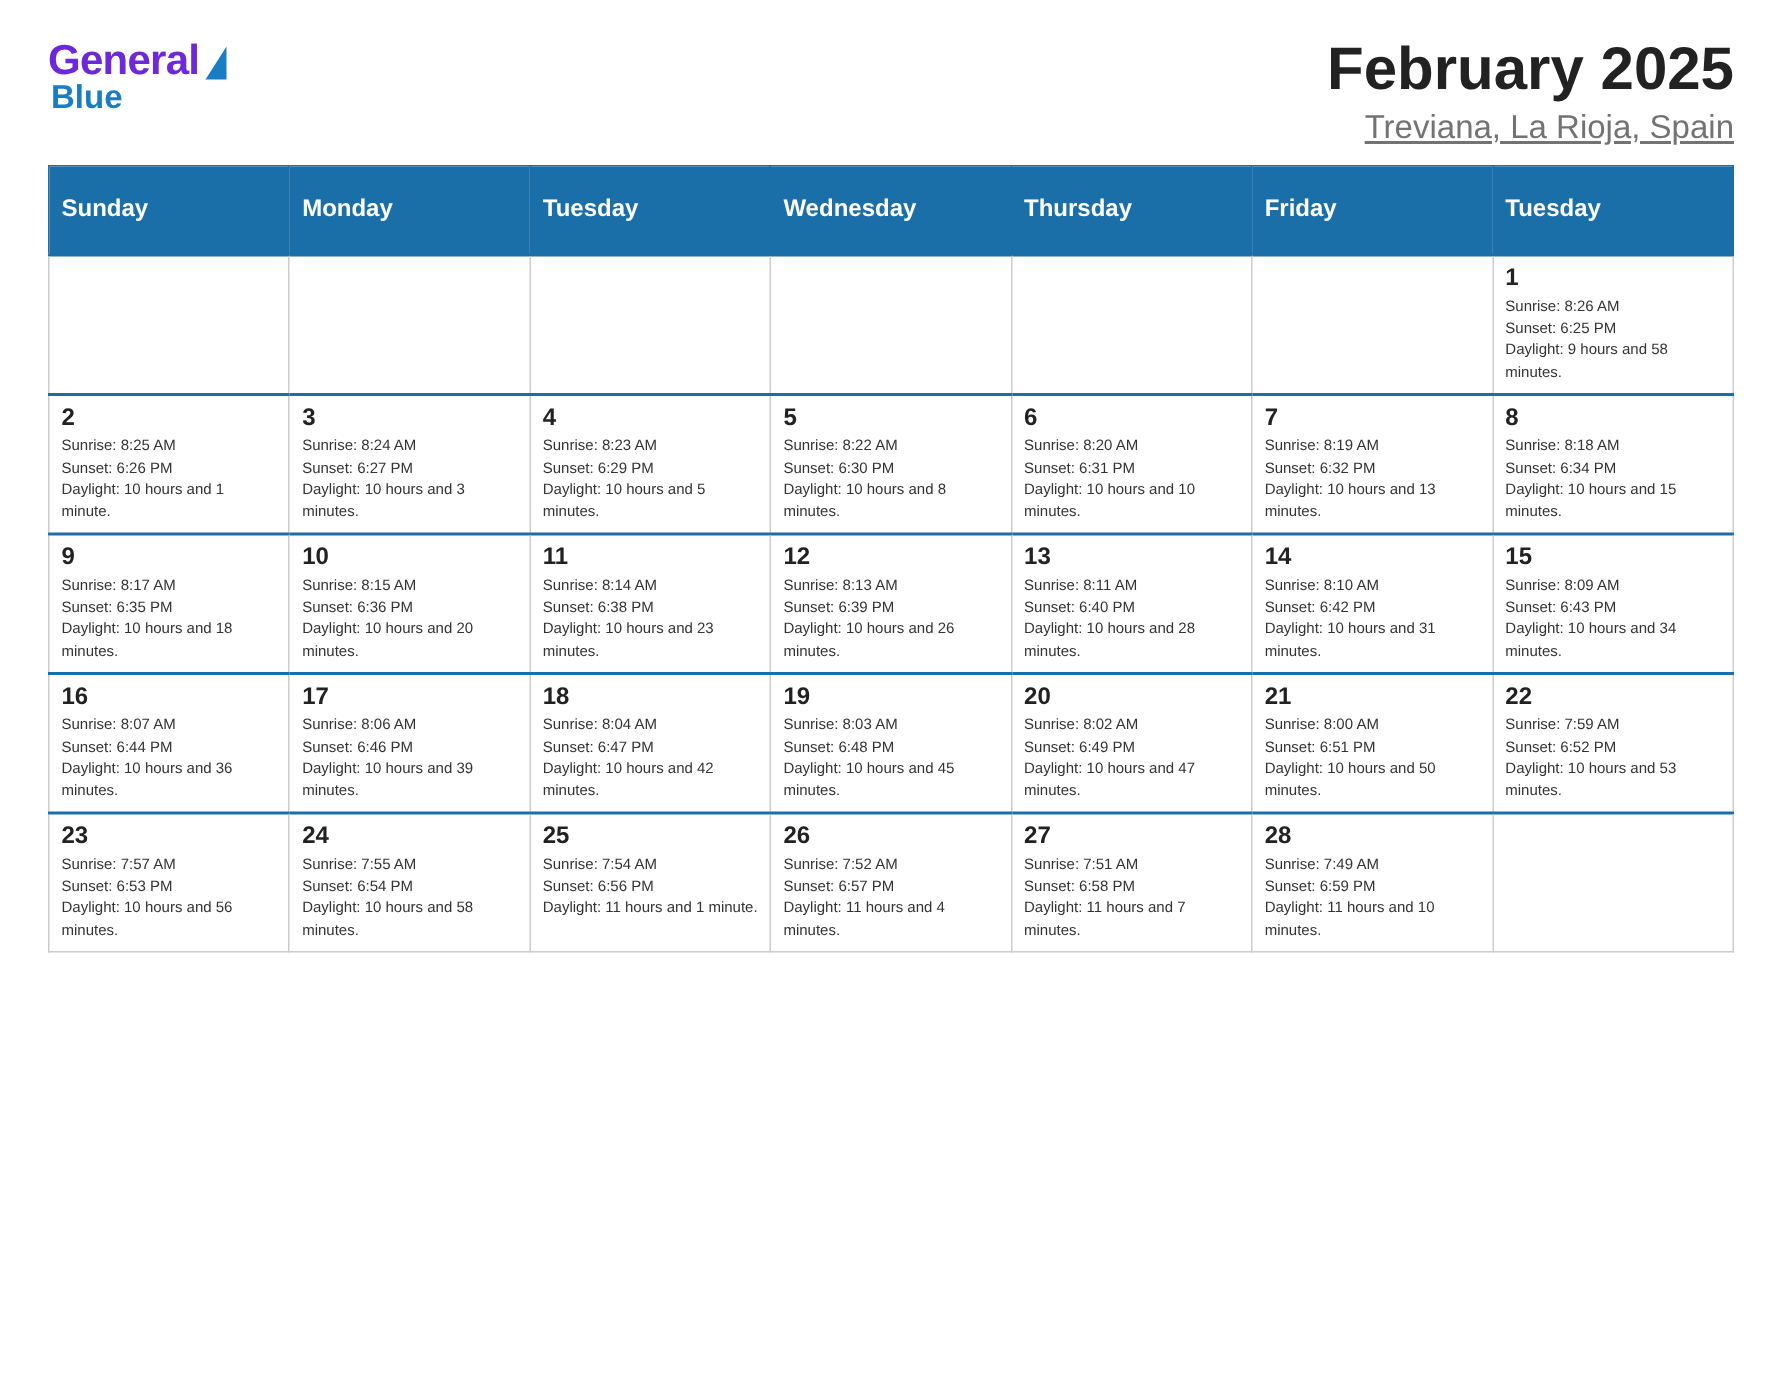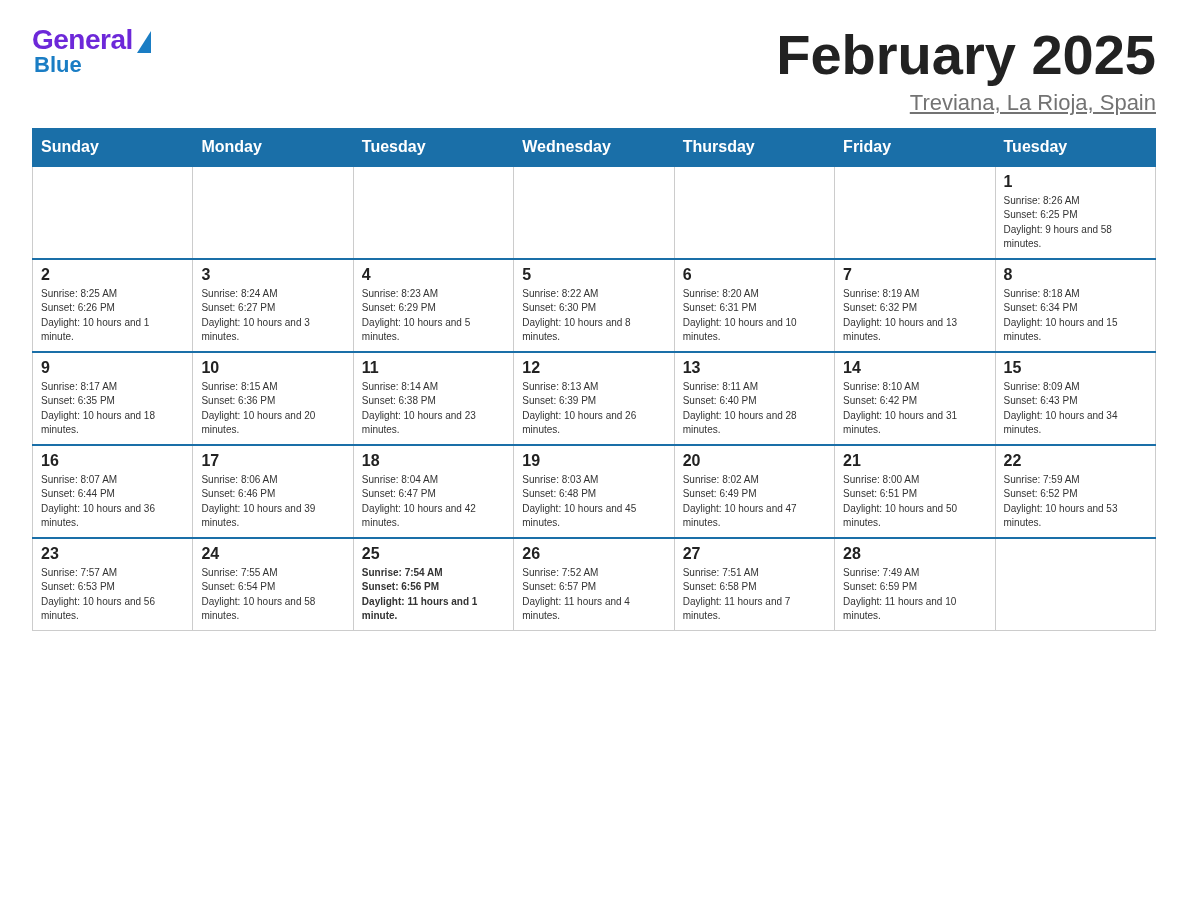--- a/index.html
+++ b/index.html
@@ -43,42 +43,42 @@
       font-size: 22px;
       font-weight: bold;
       color: #1a7dc4;
       margin-top: -4px;
       margin-left: 2px;
     }
     .title-block {
       text-align: right;
     }
     .month-title {
-      font-size: 56px;
+      font-size: 40px;
       font-weight: bold;
       color: #222;
       line-height: 1.1;
     }
     .location {
       font-size: 22px;
       color: #737373;
       margin-top: 4px;
       text-decoration: underline;
     }
     .calendar {
       width: 100%;
       border-collapse: collapse;
       margin-top: 8px;
     }
     .calendar th {
       background: #1a6fa8;
       color: #fff;
       font-size: 16px;
       font-weight: bold;
-      padding: 9px 8px;
+      padding: 20px 8px;
       text-align: left;
       border: 1px solid #1a6fa8;
     }
     .calendar td {
       vertical-align: top;
       border: 1px solid #ccc;
       padding: 6px 8px;
       width: calc(100% / 7);
       min-height: 110px;
       font-size: 13px;
@@ -290,21 +290,21 @@
 Daylight: 10 hours and 56 minutes.</div>
         </td>
         <td>
           <span class="day-number">24</span>
           <div class="day-info" style="white-space: pre-line;">Sunrise: 7:55 AM
 Sunset: 6:54 PM
 Daylight: 10 hours and 58 minutes.</div>
         </td>
         <td>
           <span class="day-number">25</span>
-          <div class="day-info" style="white-space: pre-line; font-weight: bold;">Sunrise: 7:54 AM
+          <div class="day-info" style="white-space: pre-line;">Sunrise: 7:54 AM
 Sunset: 6:56 PM
 Daylight: 11 hours and 1 minute.</div>
         </td>
         <td>
           <span class="day-number">26</span>
           <div class="day-info" style="white-space: pre-line;">Sunrise: 7:52 AM
 Sunset: 6:57 PM
 Daylight: 11 hours and 4 minutes.</div>
         </td>
         <td>

